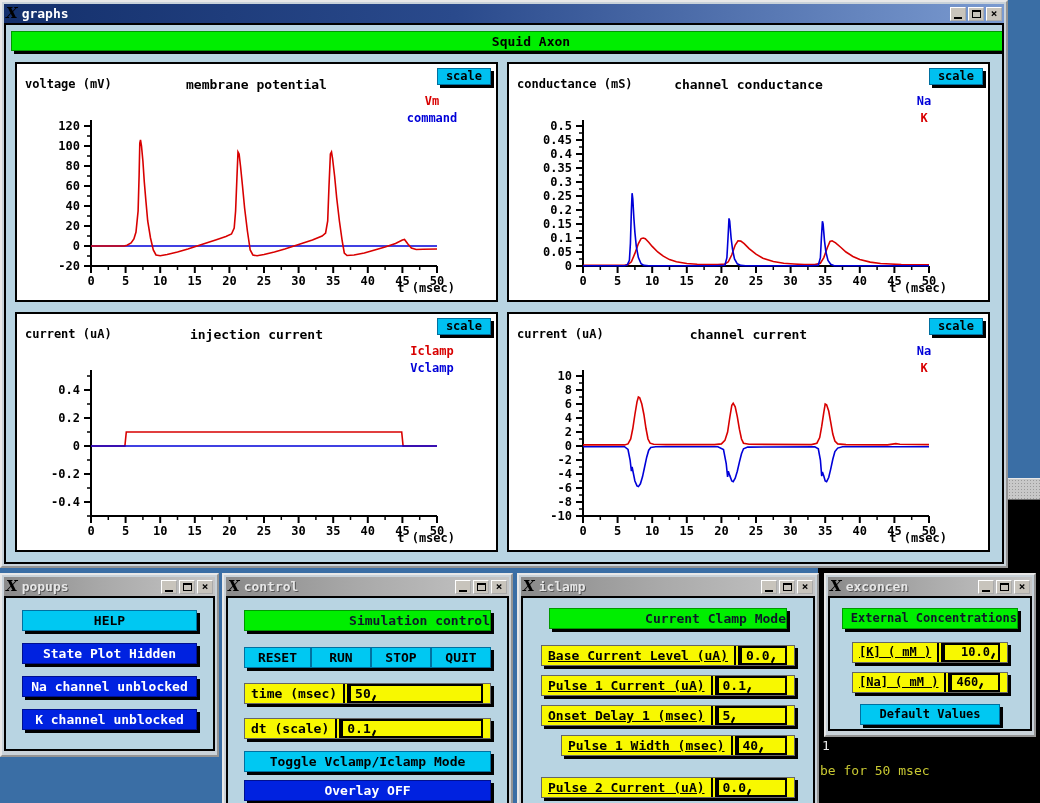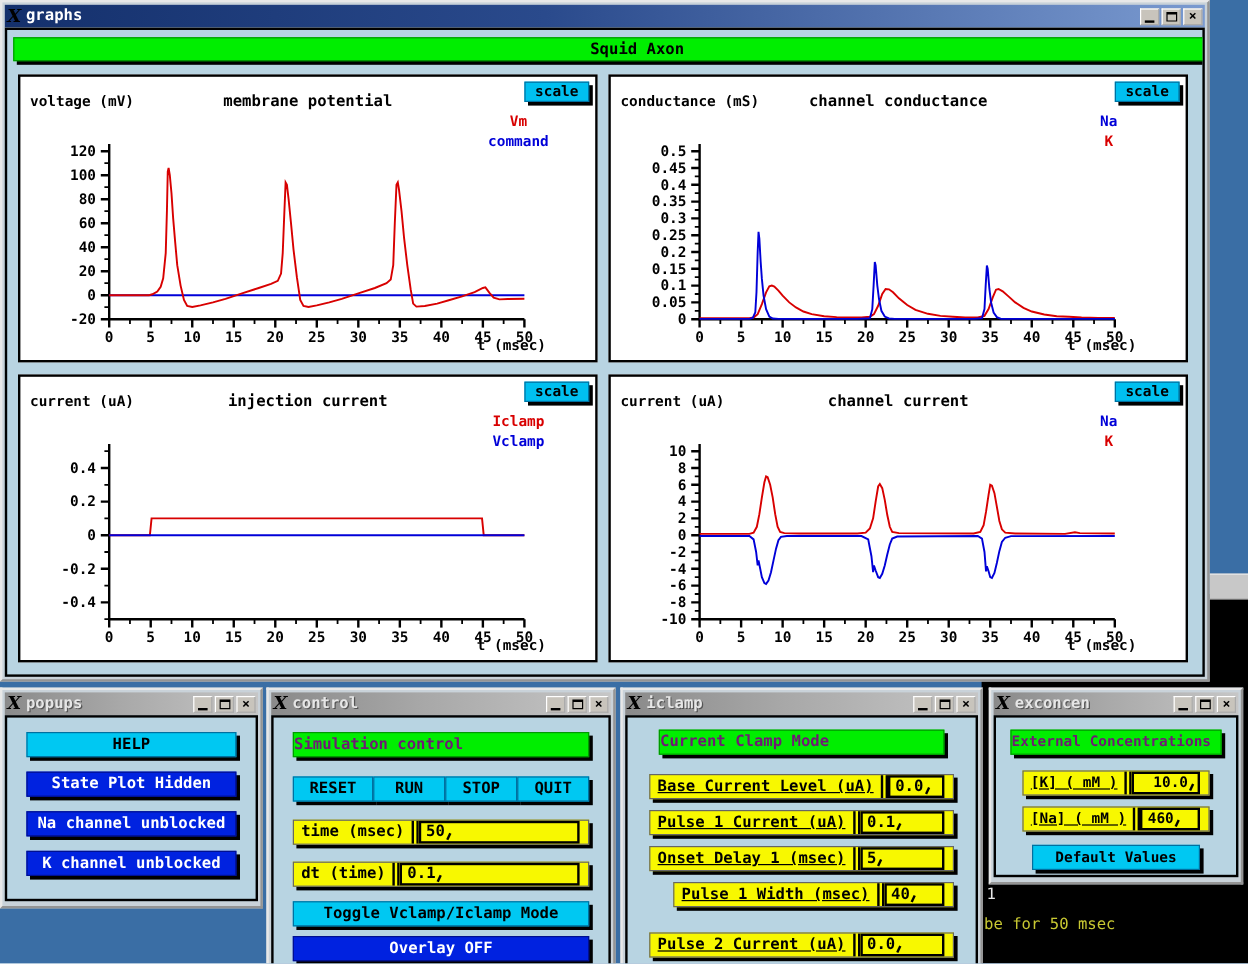--- a/index.html
+++ b/index.html
@@ -33,21 +33,21 @@
   .ptitle{position:absolute;left:0;top:13px;width:100%;text-align:center;font-weight:bold;font-size:13px;color:#000;}
   .plegend{position:absolute;top:29px;right:12px;width:104px;text-align:center;
       font-weight:bold;font-size:12px;line-height:17px;}
   .scale-btn{position:absolute;top:4px;right:5px;background:#00C0F0;border:1px solid #0070A0;
       box-shadow:3px 3px 0 #000;font-family:"DejaVu Sans Mono",monospace;
       font-weight:bold;font-size:12px;color:#000;padding:0 8px;height:17px;line-height:15px;}
   .tl{font-family:"DejaVu Sans Mono",monospace;font-weight:bold;font-size:12px;fill:#000;}
 
   
   .hdr-green{background:#00EE00;border:1px solid #009900;box-shadow:3px 3px 0 #000;
-      color:#701a75;font-weight:bold;font-size:13px;text-align:left;height:21px;line-height:19px;}
+      color:#0f172a;font-weight:bold;font-size:13px;text-align:right;height:21px;line-height:19px;}
   .btn{background:#00C8F2;border:1px solid #0070A0;box-shadow:3px 3px 0 #000;color:#000;
       font-family:"DejaVu Sans Mono",monospace;font-weight:bold;font-size:13px;
       height:21px;line-height:19px;text-align:center;padding:0 6px;}
   .btn.blue{background:#0022E0;border-color:#001090;color:#FFFFFF;}
   .field{display:flex;align-items:stretch;background:#F8F800;border:1px solid #666;
       box-shadow:3px 3px 0 #000;height:21px;font-weight:bold;font-size:13px;color:#000;}
   .flabel{padding:0 6px;line-height:19px;white-space:nowrap;}
   .fsep{width:6px;border-left:2px solid #000;border-right:2px solid #000;background:#F8F800;}
   .fvalue{flex:1;border:2px solid #000;background:#F8F800;margin-right:7px;
       padding:0 4px;line-height:15px;white-space:nowrap;}
@@ -435,21 +435,21 @@
         <div class="btn" style="flex:1;">RUN</div>
         <div class="btn" style="flex:1;">STOP</div>
         <div class="btn" style="flex:1;">QUIT</div>
       </div>
       <div class="field" style="margin-top:15px;">
         <span class="flabel">time (msec)</span>
         <span class="fsep"></span>
         <span class="fvalue"><span>50</span><span class="caret"></span></span>
       </div>
       <div class="field" style="margin-top:14px;">
-        <span class="flabel">dt (time)</span>
+        <span class="flabel">dt (scale)</span>
         <span class="fsep"></span>
         <span class="fvalue"><span>0.1</span><span class="caret"></span></span>
       </div>
       <div class="btn" style="margin-top:12px;">Toggle Vclamp/Iclamp Mode</div>
       <div class="btn blue" style="margin-top:8px;">Overlay OFF</div>
     </div>
   </div>
 
   <div class="window" style="left:517px;top:573px;width:302px;height:245px;">
     <div class="titlebar inactive">

